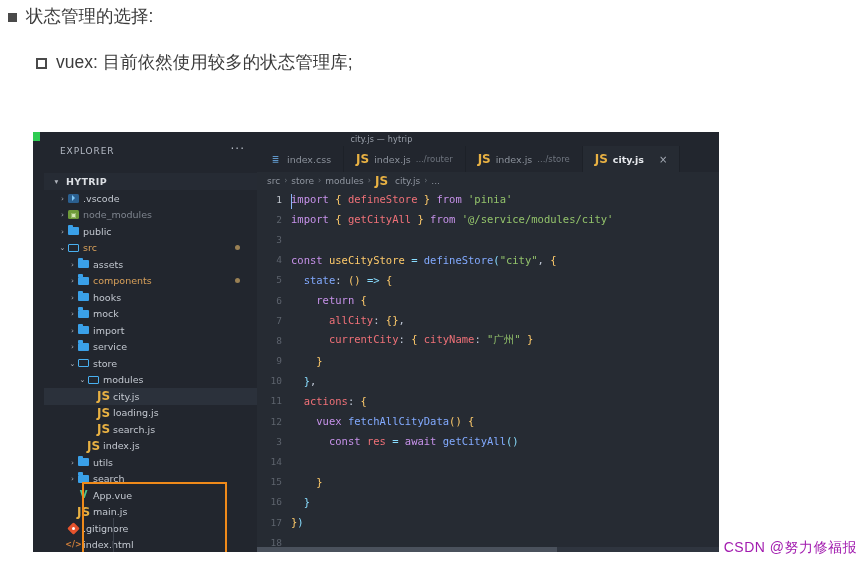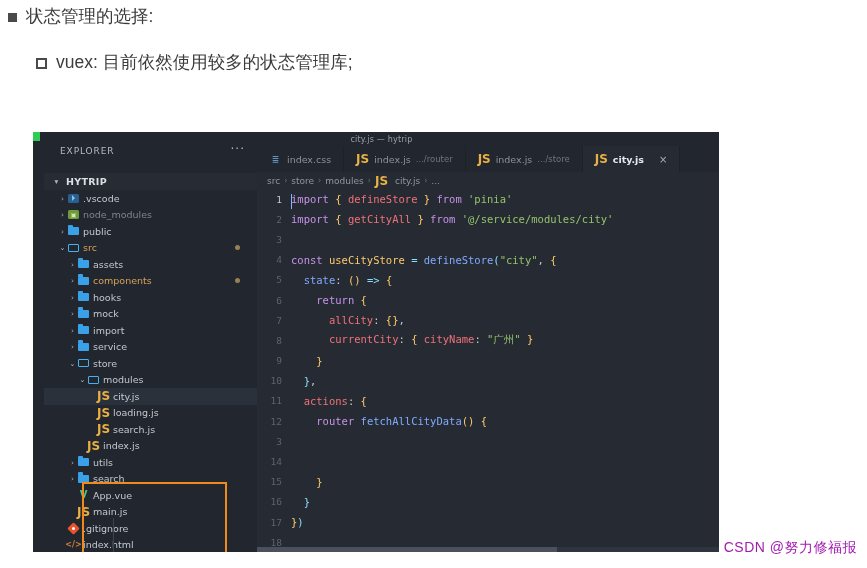--- a/index.html
+++ b/index.html
@@ -460,22 +460,22 @@
         <div class="cline"><div class="gutter">2</div><div class="ctext"><span class="t-kw">import </span><span class="t-brace">{</span><span class="t-var"> getCityAll </span><span class="t-brace">}</span><span class="t-kw"> from </span><span class="t-str">'@/service/modules/city'</span></div></div>
         <div class="cline"><div class="gutter">3</div><div class="ctext"></div></div>
         <div class="cline"><div class="gutter">4</div><div class="ctext"><span class="t-kw">const </span><span class="t-brace">useCityStore </span><span class="t-op">= </span><span class="t-fn">defineStore</span><span class="t-punct">(</span><span class="t-str">"city"</span><span class="t-plain">, </span><span class="t-brace">{</span></div></div>
         <div class="cline"><div class="gutter">5</div><div class="ctext"><span class="ind">  </span><span class="t-fn">state</span><span class="t-plain">: </span><span class="t-brace">()</span><span class="t-op"> =&gt; </span><span class="t-brace">{</span></div></div>
         <div class="cline"><div class="gutter">6</div><div class="ctext"><span class="ind">    </span><span class="t-kw">return </span><span class="t-brace">{</span></div></div>
         <div class="cline"><div class="gutter">7</div><div class="ctext"><span class="ind">      </span><span class="t-prop">allCity</span><span class="t-plain">: </span><span class="t-brace">{}</span><span class="t-plain">,</span></div></div>
         <div class="cline"><div class="gutter">8</div><div class="ctext"><span class="ind">      </span><span class="t-prop">currentCity</span><span class="t-plain">: </span><span class="t-brace">{</span><span class="t-prop"> cityName</span><span class="t-plain">: </span><span class="t-str">"广州"</span><span class="t-brace"> }</span></div></div>
         <div class="cline"><div class="gutter">9</div><div class="ctext"><span class="ind">    </span><span class="t-brace">}</span></div></div>
         <div class="cline"><div class="gutter">10</div><div class="ctext"><span class="ind">  </span><span class="t-punct">}</span><span class="t-plain">,</span></div></div>
         <div class="cline"><div class="gutter">11</div><div class="ctext"><span class="ind">  </span><span class="t-prop">actions</span><span class="t-plain">: </span><span class="t-brace">{</span></div></div>
-        <div class="cline"><div class="gutter">12</div><div class="ctext"><span class="ind">    </span><span class="t-kw">router </span><span class="t-fn">fetchAllCityData</span><span class="t-brace">()</span><span class="t-brace"> {</span></div></div>
-        <div class="cline"><div class="gutter">3</div></div>
+        <div class="cline"><div class="gutter">12</div><div class="ctext"><span class="ind">    </span><span class="t-kw">vuex </span><span class="t-fn">fetchAllCityData</span><span class="t-brace">()</span><span class="t-brace"> {</span></div></div>
+        <div class="cline"><div class="gutter">3</div><div class="ctext"><span class="ind">      </span><span class="t-kw">const </span><span class="t-prop">res </span><span class="t-op">= </span><span class="t-kw">await </span><span class="t-fn">getCityAll</span><span class="t-punct">()</span></div></div>
         <div class="cline"><div class="gutter">14</div></div>
         <div class="cline"><div class="gutter">15</div><div class="ctext"><span class="ind">    </span><span class="t-brace">}</span></div></div>
         <div class="cline"><div class="gutter">16</div><div class="ctext"><span class="ind">  </span><span class="t-punct">}</span></div></div>
         <div class="cline"><div class="gutter">17</div><div class="ctext"><span class="t-brace">}</span><span class="t-punct">)</span></div></div>
         <div class="cline"><div class="gutter">18</div><div class="ctext"></div></div>
       </div>
   </div>
 
   <div class="hscroll">
       <i></i>

